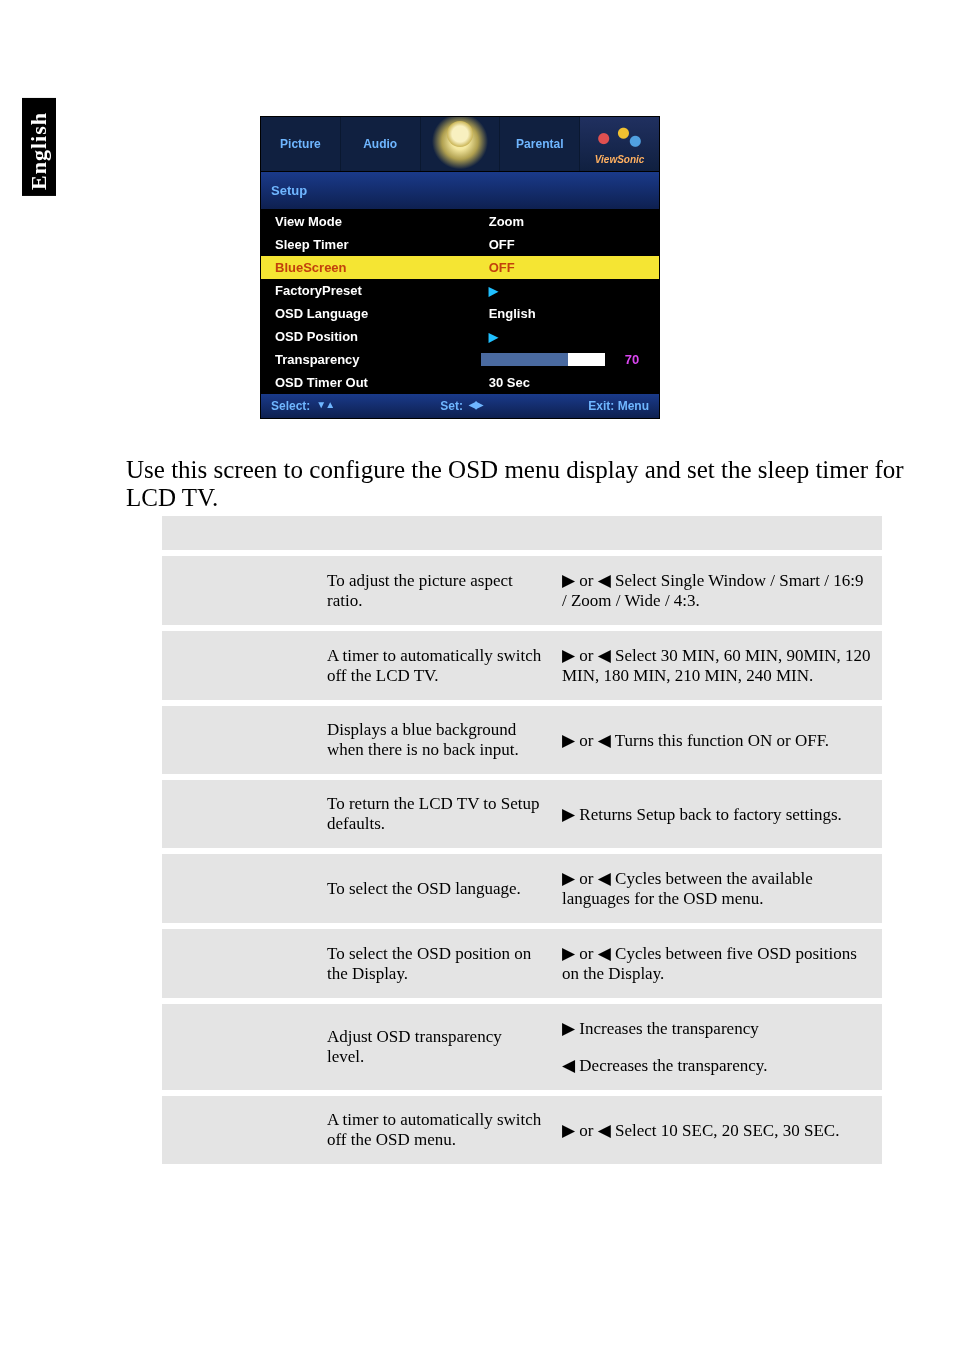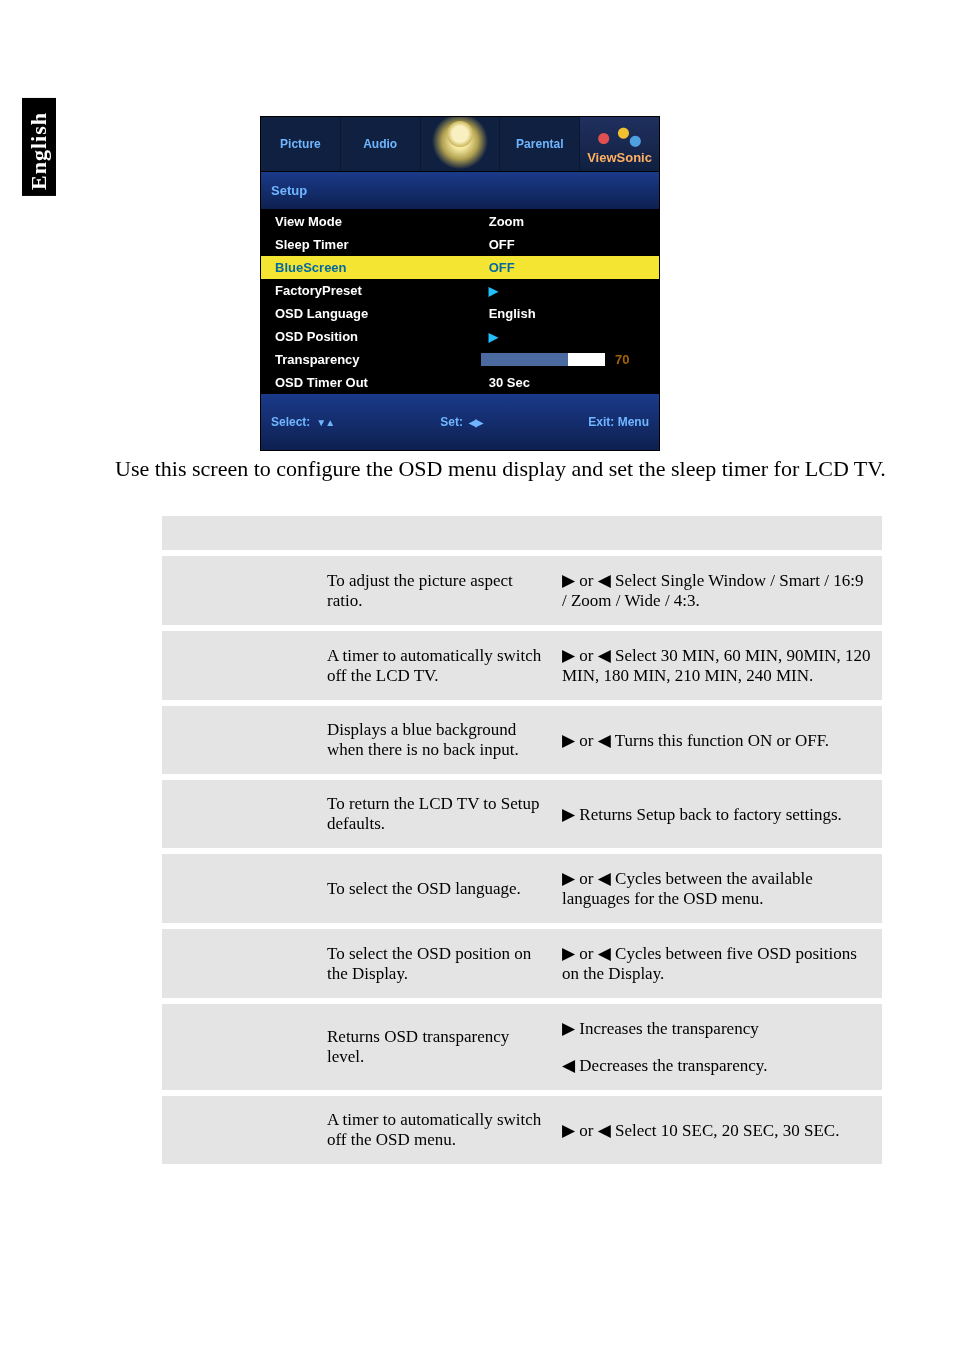--- a/index.html
+++ b/index.html
@@ -60,22 +60,23 @@
   .osd-tab.logo {
     background:
       radial-gradient(circle at 30% 40%, #e05050 0 5px, transparent 6px),
       radial-gradient(circle at 55% 30%, #f0c030 0 5px, transparent 6px),
       radial-gradient(circle at 70% 45%, #50a0e0 0 5px, transparent 6px),
       linear-gradient(#203060,#102040);
   }
   .osd-tab.logo .brand {
     position: absolute;
     bottom: 6px;
-    font-size: 13px;
+    font-size: 10px;
     color: #ffb060;
+    font-style: italic;
   }
   .gear-icon {
     width: 26px; height: 26px;
     background: radial-gradient(circle, #f8f0c0 0 8px, #c0a840 14px, transparent 15px);
     border-radius: 50%;
     margin-bottom: 4px;
   }
   .osd-section {
     background: linear-gradient(#1a3a8a, #0e2050);
     color: #6fb6ff;
@@ -90,21 +91,21 @@
     color: #fff;
     font-size: 13px;
     font-weight: bold;
     padding: 4px 10px 4px 14px;
     background: #000;
     align-items: center;
     min-height: 22px;
   }
   .osd-row.highlight {
     background: #f5e533;
-    color: #0369a1;
+    color: #c2410c;
   }
   .osd-row .label { flex: 0 0 55%; }
   .osd-row .value { flex: 1; text-align: left; padding-left: 8px; }
   .osd-row .arrow-val {
     flex: 1;
     padding-left: 8px;
     color: #20c0ff;
     font-size: 12px;
   }
   .slider-row .slider-track {
@@ -114,50 +115,49 @@
     position: relative;
     margin-right: 10px;
   }
   .slider-row .slider-fill {
     position: absolute;
     top: 0; bottom: 0; left: 0;
     width: 70%;
     background: #4a6aa0;
   }
   .slider-row .slider-val {
-    color: #a16207;
+    color: #d946ef;
     font-size: 13px;
     font-weight: bold;
     width: 34px;
-    text-align: left;
+    text-align: center;
   }
   .osd-foot {
     display: flex;
-    align-items: center;
     background: linear-gradient(#1a3a8a, #0e2050);
     color: #6fb6ff;
     font-size: 12px;
     font-weight: bold;
-    padding: 21px 10px;
+    padding: 5px 10px;
     gap: 6px;
   }
   .osd-foot .grow { flex: 1; }
   .tri {
     display: inline-block;
     font-size: 10px;
     color: #6fb6ff;
     letter-spacing: -1px;
   }
 
   
   .intro {
     position: absolute;
     top: 456px;
-    left: 115px;
-    font-size: 22px;
+    left: 126px;
+    font-size: 25px;
   }
 
   
   .tbl {
     position: absolute;
     top: 510px;
     left: 118px;
     width: 720px;
     border-collapse: separate;
     border-spacing: 0 6px;
@@ -288,21 +288,21 @@
       <td class="col-desc">To select the OSD language.</td>
       <td class="col-op">▶ or ◀ Cycles between the available languages for the OSD menu.</td>
     </tr>
     <tr>
       <td class="col-item"></td>
       <td class="col-desc">To select the OSD position on the Display.</td>
       <td class="col-op">▶ or ◀ Cycles between five OSD positions on the Display.</td>
     </tr>
     <tr>
       <td class="col-item"></td>
-      <td class="col-desc">Returns OSD transparency level.</td>
+      <td class="col-desc">Adjust OSD transparency level.</td>
       <td class="col-op">
         <span class="op-line">▶ Increases the transparency</span>
         <span class="op-line">◀ Decreases the transparency.</span>
       </td>
     </tr>
     <tr>
       <td class="col-item"></td>
       <td class="col-desc">A timer to automatically switch off the OSD menu.</td>
       <td class="col-op">▶ or ◀ Select 10 SEC, 20 SEC, 30 SEC.</td>
     </tr>

